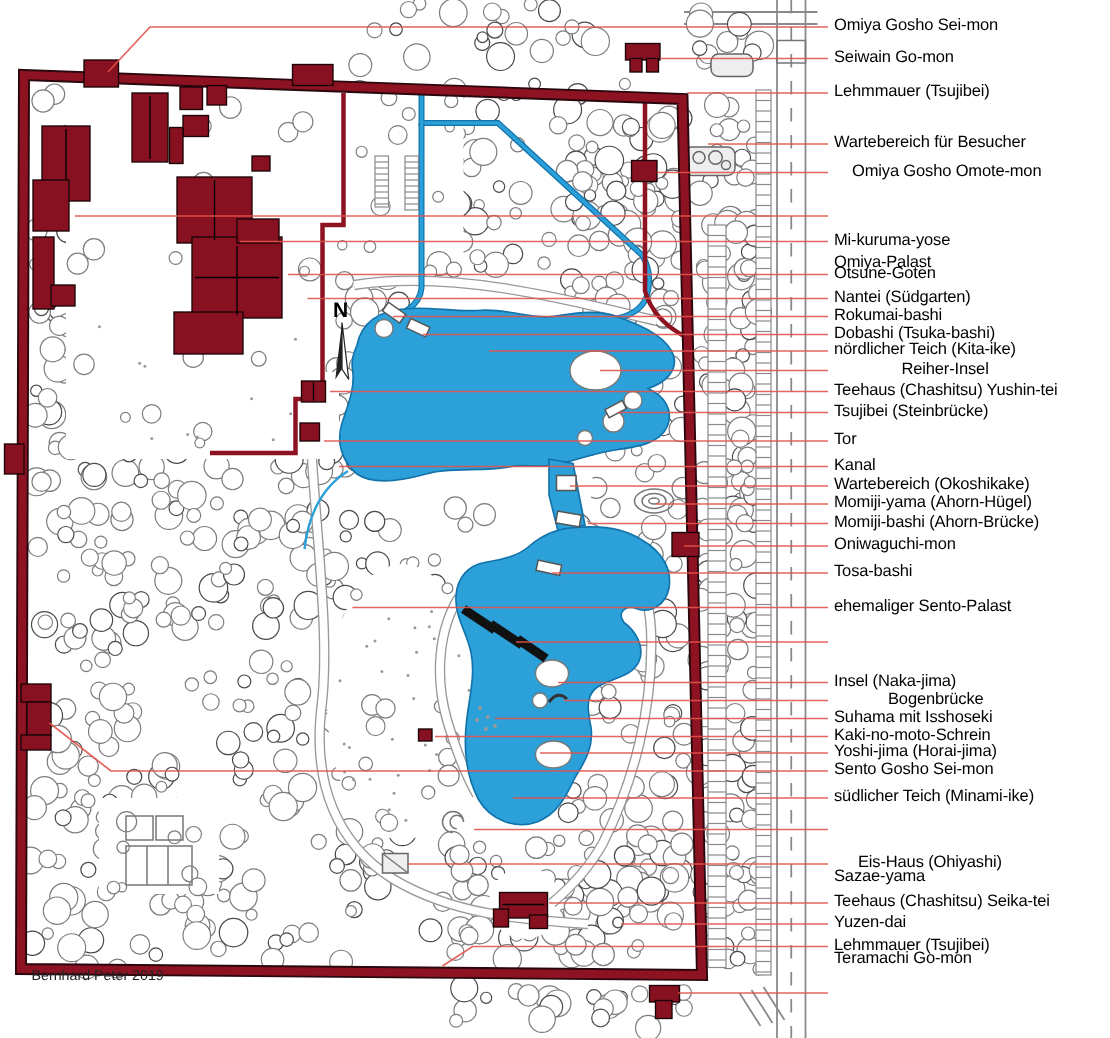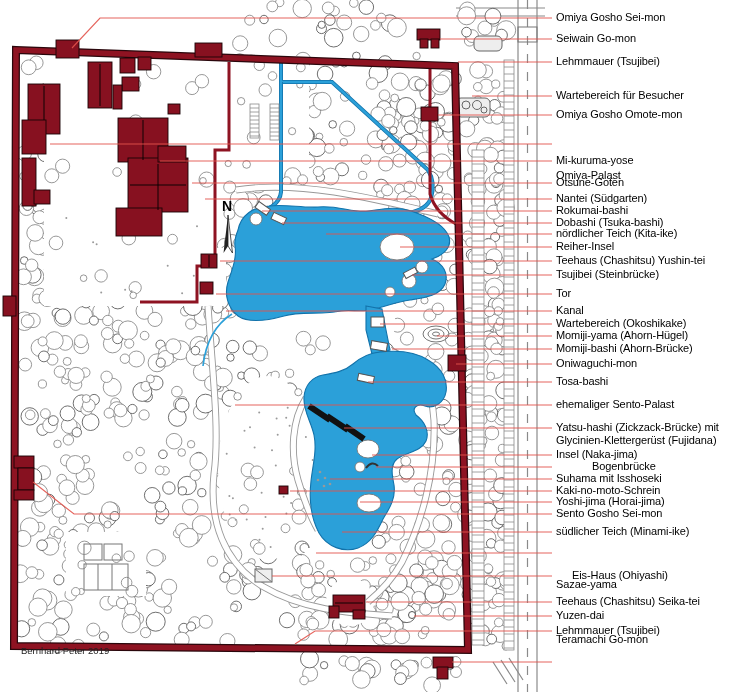--- a/index.html
+++ b/index.html
@@ -1541,21 +1541,21 @@
       <div class="label-row" style="top: 55px;">
         <div class="l1">Lehmmauer (Tsujibei)</div>
 
       </div>
 
       <div class="label-row" style="top: 89px;">
         <div class="l1">Wartebereich für Besucher</div>
 
       </div>
 
-      <div class="label-row" style="top: 108px;">
+      <div class="label-row" style="top: 108px; margin-left: 12px;">
         <div class="l1">Omiya Gosho Omote-mon</div>
 
       </div>
 
       <div class="label-row" style="top: 137px; margin-top: 32px;">
         <div class="l1">Omiya-Palast</div>
 
       </div>
 
       <div class="label-row" style="top: 154px;">
@@ -1581,21 +1581,21 @@
       <div class="label-row" style="top: 216px;">
         <div class="l1">Dobashi (Tsuka-bashi)</div>
 
       </div>
 
       <div class="label-row" style="top: 227px;">
         <div class="l1">nördlicher Teich (Kita-ike)</div>
 
       </div>
 
-      <div class="label-row" style="top: 240px;">
+      <div class="label-row" style="top: 240px; margin-left: 45px;">
         <div class="l1">Reiher-Insel</div>
 
       </div>
 
       <div class="label-row" style="top: 254px;">
         <div class="l1">Teehaus (Chashitsu) Yushin-tei</div>
 
       </div>
 
       <div class="label-row" style="top: 268px;">
@@ -1636,24 +1636,20 @@
       <div class="label-row" style="top: 375px;">
         <div class="l1">Tosa-bashi</div>
 
       </div>
 
       <div class="label-row" style="top: 398px;">
         <div class="l1">ehemaliger Sento-Palast</div>
 
       </div>
 
-      <div class="label-row" style="top: 421px;">
-        <div class="l1">Yatsu-hashi (Zickzack-Brücke) mit</div>
-        <div class="l2">Glycinien-Klettergerüst (Fujidana)</div>
-      </div>
 
       <div class="label-row" style="top: 448px;">
         <div class="l1">Insel (Naka-jima)</div>
 
       </div>
 
       <div class="label-row" style="top: 460px; margin-left: 36px;">
         <div class="l1">Bogenbrücke</div>
 
       </div>

